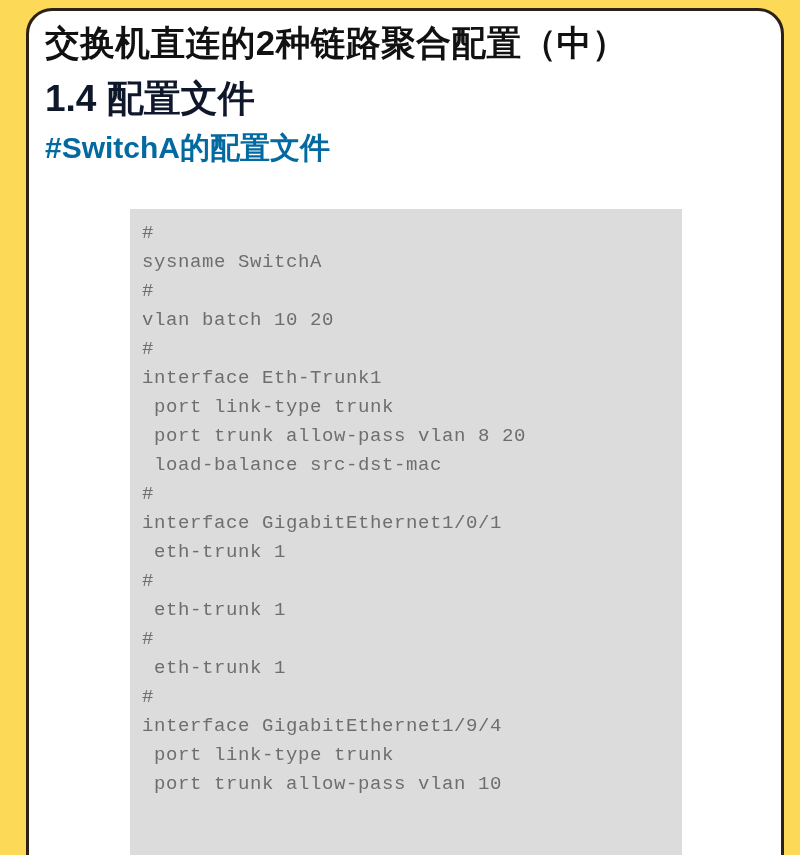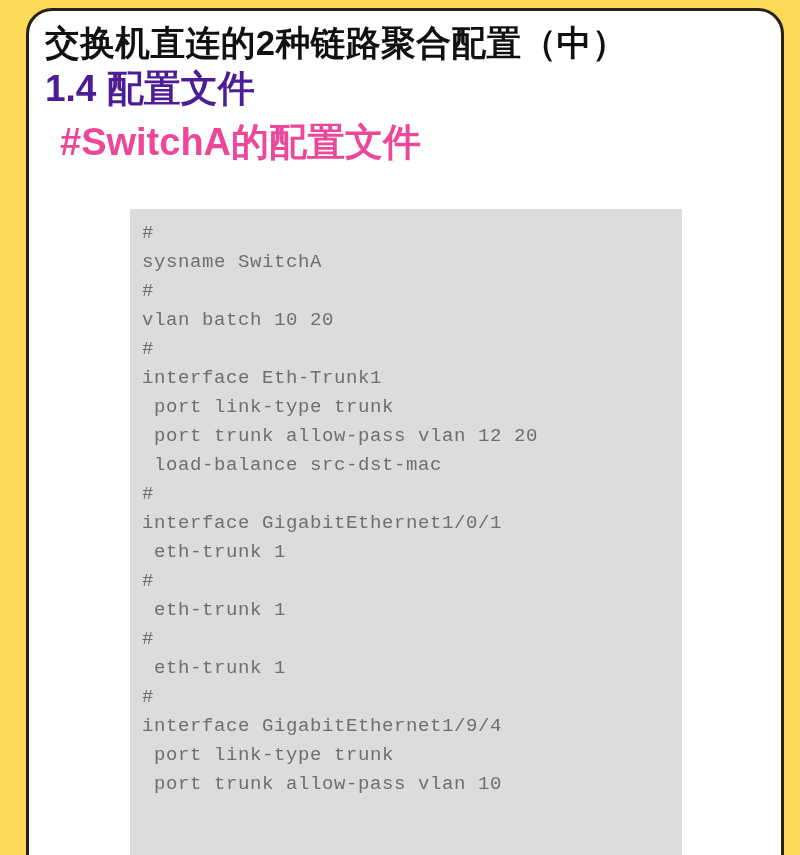--- a/index.html
+++ b/index.html
@@ -52,32 +52,32 @@
     line-height: 1.15;
     white-space: nowrap;
     margin: 0 0 4px 0;
     transform: scaleX(0.99);
     transform-origin: left center;
   }
 
   .subtitle-green {
     font-size: 37px;
     font-weight: 700;
-    color: #4c1d95;
+    color: #0f172a;
     line-height: 1.2;
-    margin: 4px 0 2px 0;
+    margin: 14px 0 2px 0;
     white-space: nowrap;
   }
 
   .subtitle-red {
-    font-size: 38px;
+    font-size: 30px;
     font-weight: 700;
-    color: #ec4899;
+    color: #0369a1;
     line-height: 1.2;
-    margin: 8px 0 0 15px;
+    margin: 8px 0 0 0;
     white-space: nowrap;
   }
 
   
   #code-panel {
     position: absolute;
     left: 101px;
     top: 198px;
     width: 552px;
     height: 680px;
@@ -115,21 +115,21 @@
 
     <div id="code-panel">
 
     <div class="code-line">#</div>
         <div class="code-line">sysname SwitchA</div>
         <div class="code-line">#</div>
         <div class="code-line">vlan batch 10 20</div>
         <div class="code-line">#</div>
         <div class="code-line">interface Eth-Trunk1</div>
         <div class="code-line"> port link-type trunk</div>
-        <div class="code-line"> port trunk allow-pass vlan 12 20</div>
+        <div class="code-line"> port trunk allow-pass vlan 8 20</div>
         <div class="code-line"> load-balance src-dst-mac</div>
         <div class="code-line">#</div>
         <div class="code-line">interface GigabitEthernet1/0/1</div>
         <div class="code-line"> eth-trunk 1</div>
         <div class="code-line">#</div>
         <div class="code-line"> eth-trunk 1</div>
         <div class="code-line">#</div>
         <div class="code-line"> eth-trunk 1</div>
         <div class="code-line">#</div>
         <div class="code-line">interface GigabitEthernet1/9/4</div>

